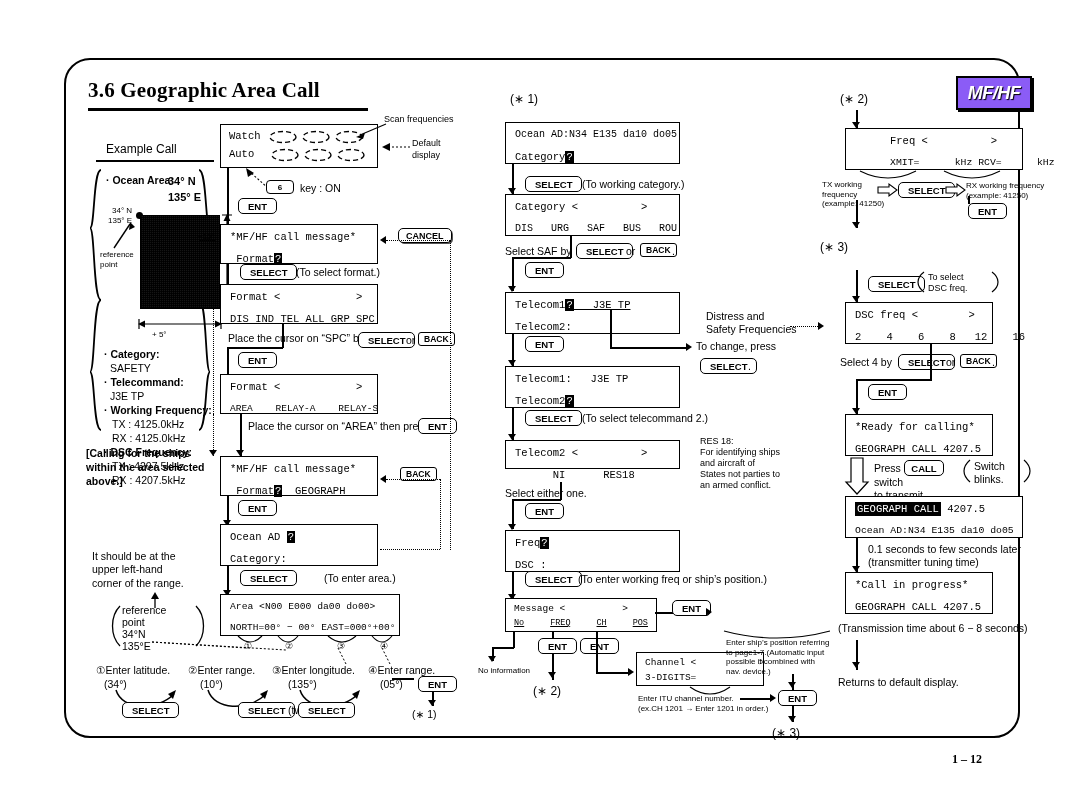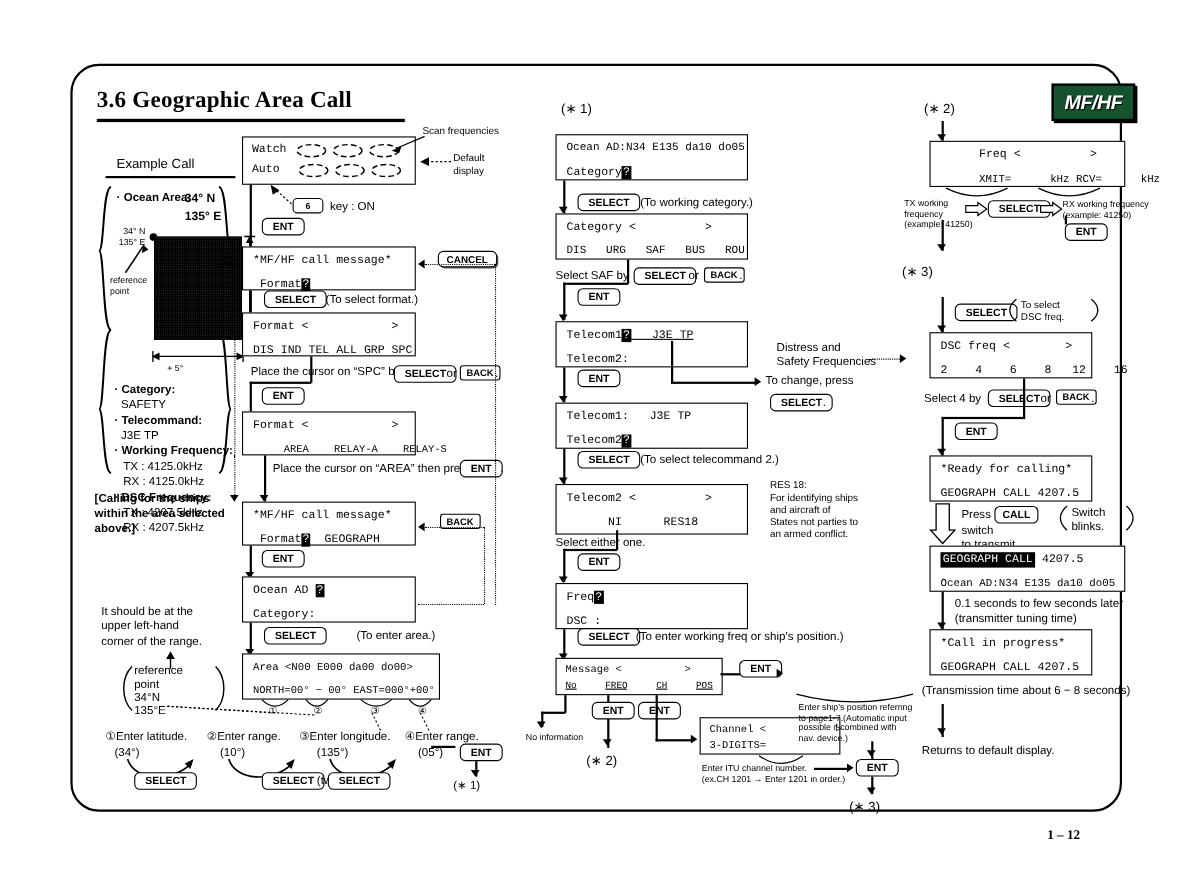--- a/index.html
+++ b/index.html
@@ -10,21 +10,21 @@
   .frame{position:absolute;left:64px;top:58px;width:952px;height:676px;
          border:2px solid #000;border-radius:26px;}
   .abs{position:absolute;}
 
   
   .title{left:88px;top:78px;font-family:"Liberation Serif",serif;font-weight:bold;
          font-size:21px;letter-spacing:.2px;}
   .title-rule{left:88px;top:108px;width:280px;height:3px;background:#000;}
 
   
-  .badge{left:956px;top:76px;width:72px;height:30px;background:#14532d;
+  .badge{left:956px;top:76px;width:72px;height:30px;background:#8b5cf6;
          border:2px solid #000;box-shadow:2px 2px 0 #000;
          display:flex;align-items:center;justify-content:center;}
   .badge span{color:#fff;font-weight:bold;font-size:18px;font-style:italic;
               letter-spacing:-.5px;text-shadow:1px 1px 1px #000;}
 
   
   .lcd{border:1.6px solid #000;background:#fff;box-sizing:border-box;
        font-family:"Liberation Mono","DejaVu Sans Mono",monospace;font-size:10.5px;
        line-height:1.05;padding:7px 9px 6px 9px;}
   .lcd .l1{white-space:pre;}
@@ -207,21 +207,21 @@
   <div class="abs txt" style="left:450px;top:334px;">.</div>
 
   <div class="abs vl" style="left:282px;top:324px;height:24px;"></div>
   <div class="abs hl" style="left:227px;top:347px;width:56px;"></div>
   <div class="abs vl" style="left:227px;top:347px;height:34px;"></div>
   <div class="abs arrw-d" style="left:223px;top:376px;"></div>
   <div class="abs key ent" style="left:238px;top:352px;">ENT</div>
 
   <div class="abs lcd" style="left:220px;top:374px;width:158px;height:40px;">
     <div class="l1">Format &lt;            &gt;</div>
-    <div class="l2" style="font-size:9.5px;margin-left:28px;">AREA    RELAY-A    RELAY-S</div>
+    <div class="l2" style="font-size:9.5px;">AREA    RELAY-A    RELAY-S</div>
   </div>
 
   <div class="abs txt" style="left:248px;top:420px;">Place the cursor on “AREA” then press</div>
   <div class="abs key ent" style="left:418px;top:418px;">ENT</div>
   <div class="abs txt" style="left:455px;top:420px;">.</div>
 
   <div class="abs vl" style="left:240px;top:414px;height:42px;"></div>
   <div class="abs arrw-d" style="left:236px;top:450px;"></div>
   <div class="abs dvl" style="left:213px;top:414px;height:42px;"></div>
   <div class="abs arrw-d" style="left:209px;top:450px;"></div>
@@ -383,21 +383,21 @@
   <div class="abs lcd" style="left:505px;top:366px;width:175px;height:42px;">
     <div class="l1">Telecom1:   J3E TP</div>
     <div class="l2"><span>Telecom2</span><span class="inv">?</span></div>
   </div>
 
   <div class="abs vl" style="left:512px;top:408px;height:32px;"></div>
   <div class="abs arrw-d" style="left:508px;top:434px;"></div>
   <div class="abs key sel" style="left:525px;top:410px;">SELECT</div>
   <div class="abs txt" style="left:582px;top:412px;">(To select telecommand 2.)</div>
 
-  <div class="abs lcd" style="left:505px;top:440px;width:175px;height:46px;">
+  <div class="abs lcd" style="left:505px;top:440px;width:175px;height:29px;">
     <div class="l1">Telecom2 &lt;          &gt;</div>
     <div class="l2">      NI      RES18</div>
   </div>
   <div class="abs txt s" style="left:700px;top:436px;line-height:1.22;">RES 18:
 For identifying ships
 and aircraft of
 States not parties to
 an armed conflict.</div>
 
   <div class="abs txt" style="left:505px;top:487px;">Select either one.</div>

